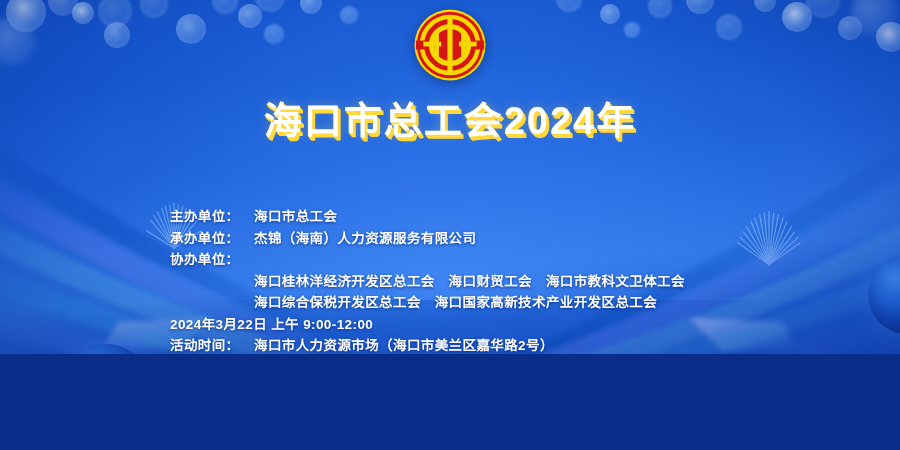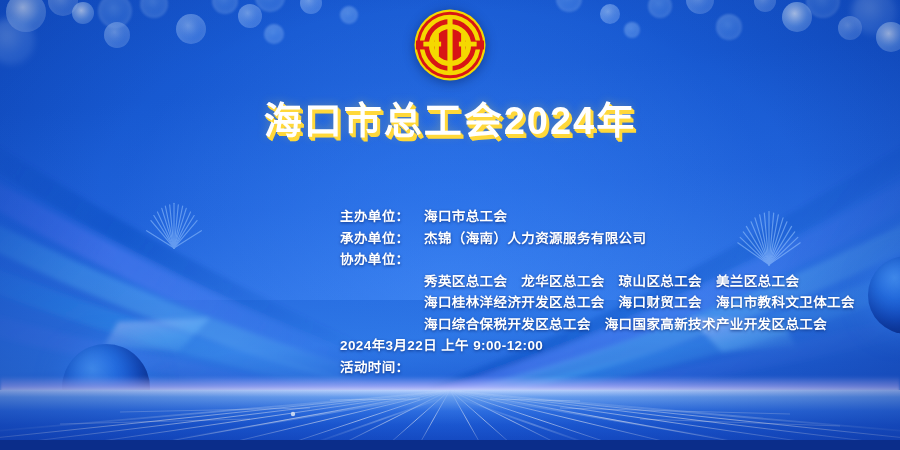--- a/index.html
+++ b/index.html
@@ -3,21 +3,21 @@
 <meta charset="utf-8">
 <style>
   html, body {
     margin: 0;
     padding: 0;
     background: #0b2d8a;
   }
   #poster {
     position: relative;
     width: 900px;
-    height: 440px;
+    height: 354px;
     overflow: hidden;
     font-family: "Liberation Sans", "DejaVu Sans", sans-serif;
     background: linear-gradient(175deg, #1356cf 0%, #1355cd 22%, #1c5fd6 45%, #2a6fe0 62%, #2f78e6 72%, #1f5fd4 84%, #1a56cc 100%);
   }
 
   
   .bg-glow-top {
     position: absolute;
     left: 50%; top: -220px;
     transform: translateX(-50%);
@@ -137,21 +137,21 @@
     color: #ffffff;
     font-size: 13.5px;
     font-weight: bold;
     line-height: 21.5px;
     letter-spacing: 0.4px;
     text-shadow: 0 1px 3px rgba(6,35,110,0.75);
     pointer-events: none;
   }
   .det-row {
     display: flex;
-    justify-content: flex-end;
+    justify-content: center;
     white-space: nowrap;
   }
   .det-inner {
     display: flex;
     width: 560px;
   }
   .det-label { width: 84px; flex: 0 0 84px; text-align: left; }
   .det-value { flex: 1 1 auto; text-align: left; }
 </style>
 </head>
@@ -397,40 +397,35 @@
     </div>
       </div>
     <div class="det-row">
         <div class="det-inner">
       <span class="det-label">协办单位：</span>
     </div>
       </div>
     <div class="det-row">
         <div class="det-inner">
       <span class="det-label"></span>
-      <span class="det-value">秀英区总工会　龙华区总工会　琼山区总工会　美兰区总工会</span>
-    </div>
-      </div>
-    <div class="det-row">
-        <div class="det-inner">
-      <span class="det-label"></span>
       <span class="det-value">海口桂林洋经济开发区总工会　海口财贸工会　海口市教科文卫体工会</span>
     </div>
       </div>
     <div class="det-row">
         <div class="det-inner">
       <span class="det-label"></span>
       <span class="det-value">海口综合保税开发区总工会　海口国家高新技术产业开发区总工会</span>
     </div>
       </div>
     <div class="det-row">
         <div class="det-inner">
       <span class="det-value">2024年3月22日 上午 9:00-12:00</span>
     </div>
       </div>
     <div class="det-row">
         <div class="det-inner">
       <span class="det-label">活动时间：</span>
+      <span class="det-value">海口市人力资源市场（海口市美兰区嘉华路2号）</span>
     </div>
       </div>
   </div>
 
 </div>
 
 </body></html>

